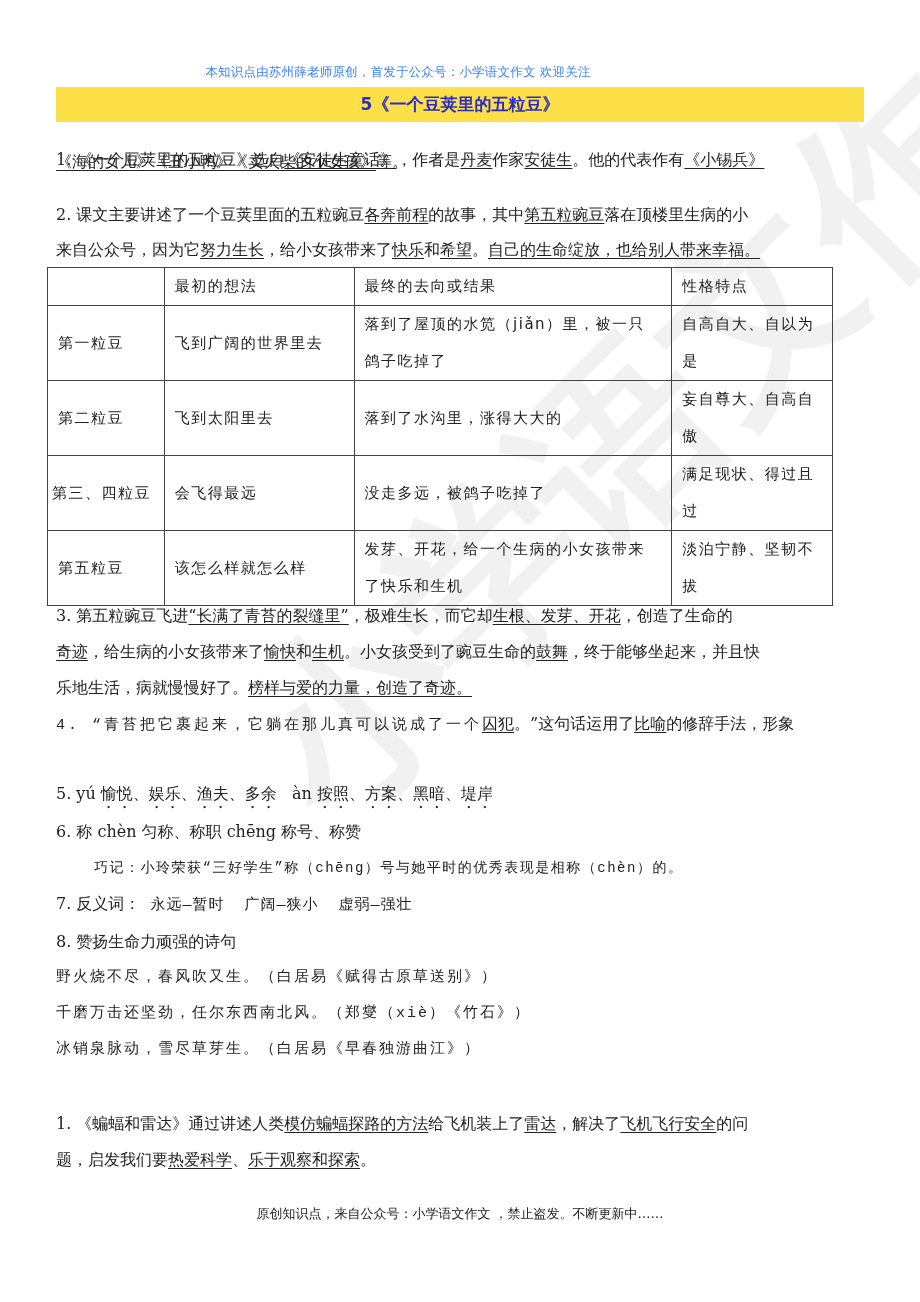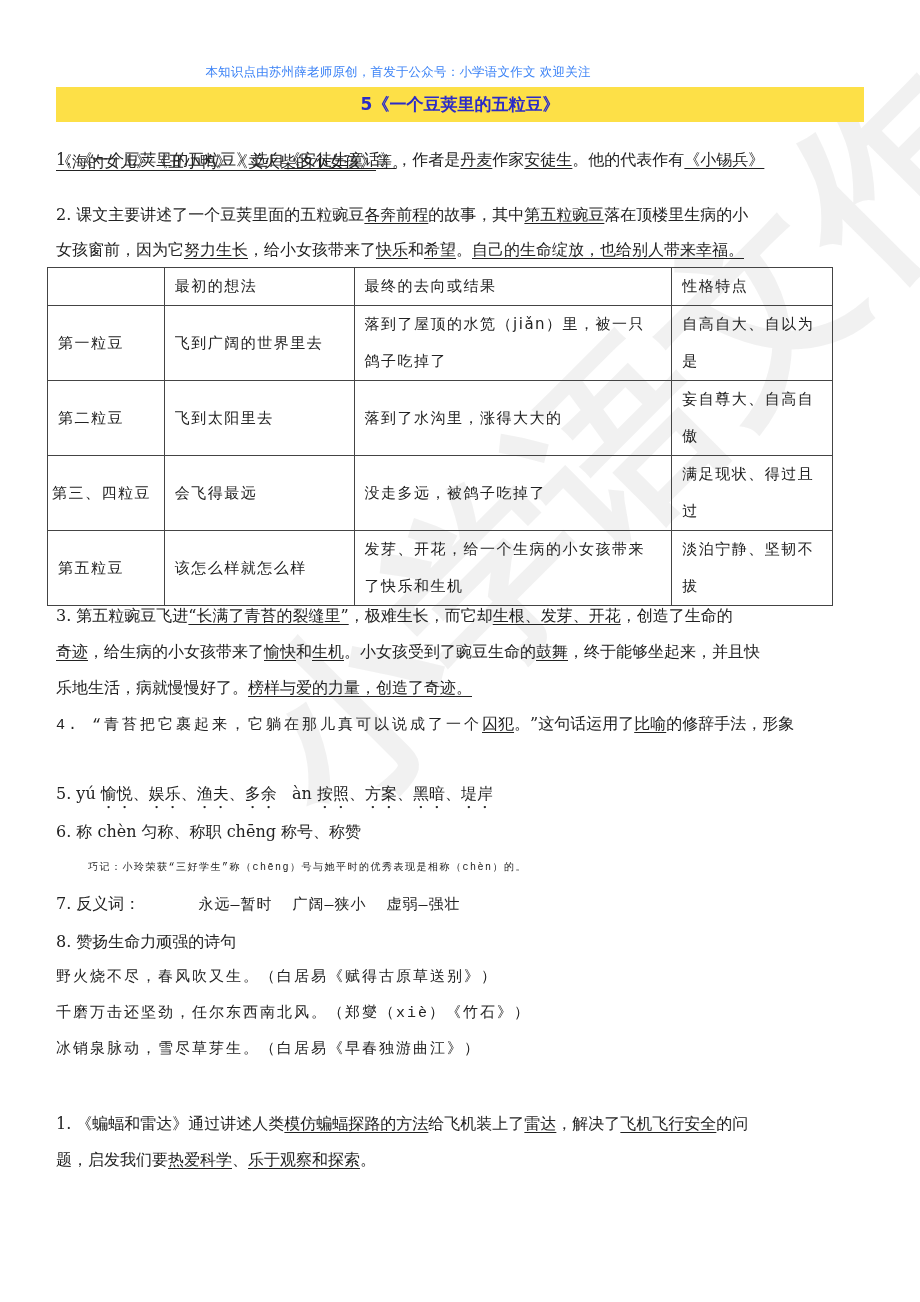--- a/index.html
+++ b/index.html
@@ -41,21 +41,21 @@
     <span>1. 《一个豆荚里的五粒豆》选自</span><span class="u">《安徒生童话》</span><span>，作者是</span><span class="u">丹麦</span><span>作家</span><span class="u">安徒生</span><span>。他的代表作有</span><span class="u">《小锡兵》</span>
   </div>
   <div class="line" style="top:152px;">
     <span class="u">《海的女儿》《丑小鸭》《卖火柴的小女孩》</span><span>等。</span>
   </div>
 
   <div class="line" style="top:205px;">
     <span>2. 课文主要讲述了一个豆荚里面的五粒豌豆</span><span class="u">各奔前程</span><span>的故事，其中</span><span class="u">第五粒豌豆</span><span>落在顶楼里生病的小</span>
   </div>
   <div class="line" style="top:240px;">
-    <span>女孩窗前，因为它</span><span class="u">努力生长</span><span>，给小女孩带来了</span><span class="u">快乐</span><span>和</span><span class="u">希望</span><span>。</span><span class="u">自己的生命绽放，也给别人带来幸福。</span>
+    <span>来自公众号，因为它</span><span class="u">努力生长</span><span>，给小女孩带来了</span><span class="u">快乐</span><span>和</span><span class="u">希望</span><span>。</span><span class="u">自己的生命绽放，也给别人带来幸福。</span>
   </div>
 
   <table class="peas">
     <colgroup>
         <col style="width:117px">
         <col style="width:190px">
         <col style="width:318px">
         <col style="width:161px">
       </colgroup>
     <tbody>
@@ -107,32 +107,33 @@
   </div>
 
   <div class="line" style="top:784px;">
     <span>5. </span><span>yú</span>
     <span class="dot">愉悦</span>、<span class="dot">娱乐</span>、<span class="dot">渔夫</span>、<span class="dot">多余</span>&nbsp;&nbsp;
     <span>àn</span>
     <span class="dot">按照</span>、<span class="dot">方案</span>、<span class="dot">黑暗</span>、<span class="dot">堤岸</span>
   </div>
 
   <div class="line" style="top:822px;">6. 称 chèn 匀称、称职 chēng 称号、称赞</div>
-  <div class="line kai" style="top:858px; left:88px; font-size:10px; letter-spacing:1.5px;">巧记：小玲荣获“三好学生”称（chēng）号与她平时的优秀表现是相称（chèn）的。</div>
+  <div class="line kai" style="top:858px; left:94px; font-size:14px; letter-spacing:1.5px;">巧记：小玲荣获“三好学生”称（chēng）号与她平时的优秀表现是相称（chèn）的。</div>
 
   <div class="line" style="top:894px;">
-    <span>7. 反义词：</span>&nbsp;&nbsp;<span class="kai" style="letter-spacing:1px; white-space:pre;margin-left:48px;">永远—暂时  广阔—狭小  虚弱—强壮</span>
+    <span>7. 反义词：</span>&nbsp;&nbsp;<span class="kai" style="letter-spacing:1px; white-space:pre;">永远—暂时  广阔—狭小  虚弱—强壮</span>
   </div>
 
   <div class="line" style="top:932px;">8. 赞扬生命力顽强的诗句</div>
   <div class="line kai" style="top:968px;">野火烧不尽，春风吹又生。（白居易《赋得古原草送别》）</div>
   <div class="line kai" style="top:1004px;">千磨万击还坚劲，任尔东西南北风。（郑燮（xiè）《竹石》）</div>
   <div class="line kai" style="top:1040px;">冰销泉脉动，雪尽草芽生。（白居易《早春独游曲江》）</div>
 
 
   <div class="line" style="top:1114px;">
     <span>1. 《蝙蝠和雷达》通过讲述人类</span><span class="u">模仿蝙蝠探路的方法</span><span>给飞机装上了</span><span class="u">雷达</span><span>，解决了</span><span class="u">飞机飞行安全</span><span>的问</span>
   </div>
   <div class="line" style="top:1150px;">
     <span>题，启发我们要</span><span class="u">热爱科学</span><span>、</span><span class="u">乐于观察和探索</span><span>。</span>
   </div>
 
+  <div class="bottom-note">原创知识点，来自公众号：小学语文作文 ，禁止盗发。不断更新中……</div>
 </div>
 
 </body></html>

